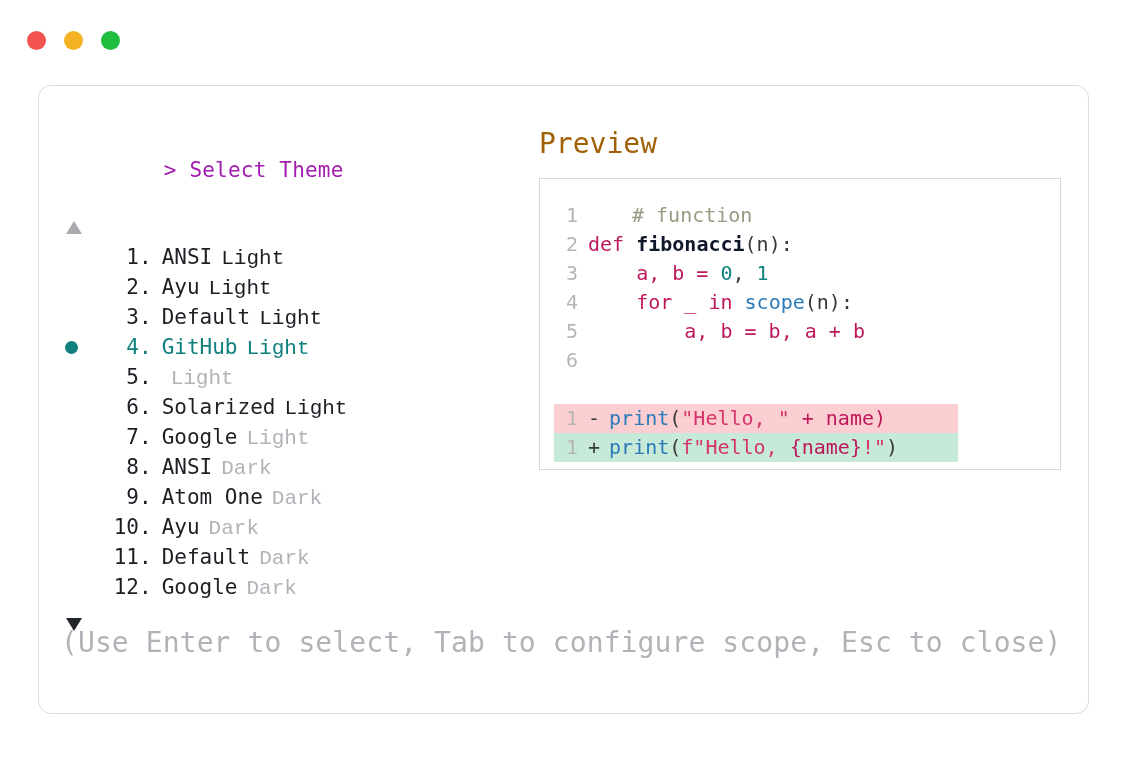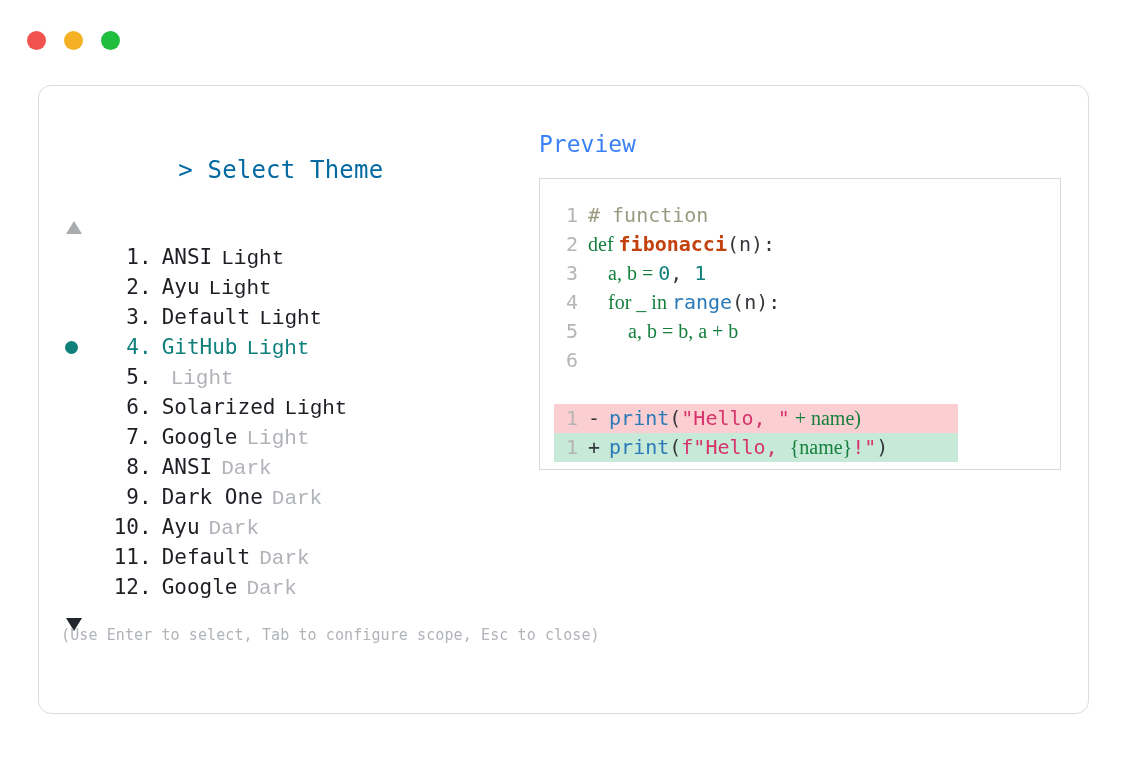--- a/index.html
+++ b/index.html
@@ -49,22 +49,22 @@
   }
 
   
   #theme-pane {
     position: absolute;
     left: 22px;
     top: 45px;
     width: 470px;
   }
   #prompt-line {
-    font-size: 24px;
-    color: #0369a1;
+    font-size: 21px;
+    color: #a21caf;
     letter-spacing: 0.2px;
     white-space: pre;
     line-height: 26px;
   }
   #scroll-up-arrow {
     margin-top: 12px;
     margin-left: 5px;
     width: 0;
     height: 0;
     border-left: 8px solid transparent;
@@ -126,36 +126,36 @@
     height: 0;
     border-left: 8px solid transparent;
     border-right: 8px solid transparent;
     border-top: 13px solid #22262c;
   }
 
   #help-line {
     position: absolute;
     left: 22px;
     top: 540px;
-    font-size: 15px;
+    font-size: 28px;
     color: #b0b3b8;
     white-space: pre;
     letter-spacing: 0.1px;
   }
 
   
   #preview-pane {
     position: absolute;
     left: 500px;
     top: 45px;
     width: 528px;
   }
   #preview-title {
-    font-size: 23px;
-    color: #3b82f6;
+    font-size: 28px;
+    color: #a16207;
     line-height: 26px;
     white-space: pre;
   }
   #code-panel {
     margin-top: 21px;
     width: 522px;
     height: 292px;
     box-sizing: border-box;
     border: 1.5px solid #d8d8d8;
     background: #ffffff;
@@ -186,23 +186,23 @@
     line-height: 29px;
     height: 29px;
     white-space: pre;
     width: 404px;
   }
   .diff-line.removed { background: #fbcfd2; }
   .diff-line.added   { background: #c7e9d7; }
   .diff-sign { color: #35383d; padding-right: 9px; }
 
   
-  .tok-comment { color: #9a9a82; }
-  .tok-kw      { color: #15803d; font-family: Liberation Serif, serif; }
-  .tok-fn-def  { color: #c2410c; font-weight: bold; }
+  .tok-comment { color: #9a9a82; margin-left: 44px; }
+  .tok-kw      { color: #be185d; }
+  .tok-fn-def  { color: #0f172a; font-weight: bold; }
   .tok-builtin { color: #2b7ab8; }
   .tok-num     { color: #10807c; }
   .tok-str     { color: #d6336c; }
   .tok-punct   { color: #35383d; }
 </style>
 </head>
 <body>
 
 <div id="traffic-lights">
     <span class="tl-dot" style="background: rgb(242, 83, 78);"></span>
@@ -222,38 +222,38 @@
 
       <ul id="theme-list">
           <li class="theme-row"><span class="bullet-slot"></span><span class="row-num">1</span><span class="row-dot">.</span><span class="row-name">ANSI</span><span class="row-variant solid">Light</span></li>
           <li class="theme-row"><span class="bullet-slot"></span><span class="row-num">2</span><span class="row-dot">.</span><span class="row-name">Ayu</span><span class="row-variant solid">Light</span></li>
           <li class="theme-row"><span class="bullet-slot"></span><span class="row-num">3</span><span class="row-dot">.</span><span class="row-name">Default</span><span class="row-variant solid">Light</span></li>
           <li class="theme-row selected"><span class="bullet-slot"><span class="bullet" style="background: rgb(16, 128, 124);"></span></span><span class="row-num">4</span><span class="row-dot">.</span><span class="row-name">GitHub</span><span class="row-variant solid">Light</span></li>
           <li class="theme-row"><span class="bullet-slot"></span><span class="row-num">5</span><span class="row-dot">.</span><span class="row-variant">Light</span></li>
           <li class="theme-row"><span class="bullet-slot"></span><span class="row-num">6</span><span class="row-dot">.</span><span class="row-name">Solarized</span><span class="row-variant solid">Light</span></li>
           <li class="theme-row"><span class="bullet-slot"></span><span class="row-num">7</span><span class="row-dot">.</span><span class="row-name">Google</span><span class="row-variant">Light</span></li>
           <li class="theme-row"><span class="bullet-slot"></span><span class="row-num">8</span><span class="row-dot">.</span><span class="row-name">ANSI</span><span class="row-variant">Dark</span></li>
-          <li class="theme-row"><span class="bullet-slot"></span><span class="row-num">9</span><span class="row-dot">.</span><span class="row-name">Dark One</span><span class="row-variant">Dark</span></li>
+          <li class="theme-row"><span class="bullet-slot"></span><span class="row-num">9</span><span class="row-dot">.</span><span class="row-name">Atom One</span><span class="row-variant">Dark</span></li>
           <li class="theme-row"><span class="bullet-slot"></span><span class="row-num">10</span><span class="row-dot">.</span><span class="row-name">Ayu</span><span class="row-variant">Dark</span></li>
           <li class="theme-row"><span class="bullet-slot"></span><span class="row-num">11</span><span class="row-dot">.</span><span class="row-name">Default</span><span class="row-variant">Dark</span></li>
           <li class="theme-row"><span class="bullet-slot"></span><span class="row-num">12</span><span class="row-dot">.</span><span class="row-name">Google</span><span class="row-variant">Dark</span></li>
         </ul>
 
       <div id="scroll-down-arrow"></div>
     </div>
 
     <div id="help-line">(Use Enter to select, Tab to configure scope, Esc to close)</div>
 
     <div id="preview-pane">
       <div id="preview-title">Preview</div>
       <div id="code-panel">
           <div class="code-line"><span class="gutter">1</span><span class="code-text"><span class="tok-comment"># function</span></span></div>
           <div class="code-line"><span class="gutter">2</span><span class="code-text"><span class="tok-kw">def </span><span class="tok-fn-def">fibonacci</span><span class="tok-punct">(n):</span></span></div>
           <div class="code-line"><span class="gutter">3</span><span class="code-text"><span class="tok-kw">    a, b = </span><span class="tok-num">0</span><span class="tok-punct">, </span><span class="tok-num">1</span></span></div>
-          <div class="code-line"><span class="gutter">4</span><span class="code-text"><span class="tok-kw">    for _ in </span><span class="tok-builtin">range</span><span class="tok-punct">(n):</span></span></div>
+          <div class="code-line"><span class="gutter">4</span><span class="code-text"><span class="tok-kw">    for _ in </span><span class="tok-builtin">scope</span><span class="tok-punct">(n):</span></span></div>
           <div class="code-line"><span class="gutter">5</span><span class="code-text"><span class="tok-kw">        a, b = b, a + b</span></span></div>
           <div class="code-line"><span class="gutter">6</span></div>
           <div class="blank-line"></div>
           <div class="diff-line removed"><span class="gutter">1</span><span class="diff-sign">-</span><span class="code-text"><span class="tok-builtin">print</span><span class="tok-punct">(</span><span class="tok-str">"Hello, "</span><span class="tok-kw"> + name)</span></span></div>
           <div class="diff-line added"><span class="gutter">1</span><span class="diff-sign">+</span><span class="code-text"><span class="tok-builtin">print</span><span class="tok-punct">(</span><span class="tok-str">f"Hello, </span><span class="tok-kw">{name}</span><span class="tok-str">!"</span><span class="tok-punct">)</span></span></div>
         </div>
     </div>
 
   </div>
 </div>

